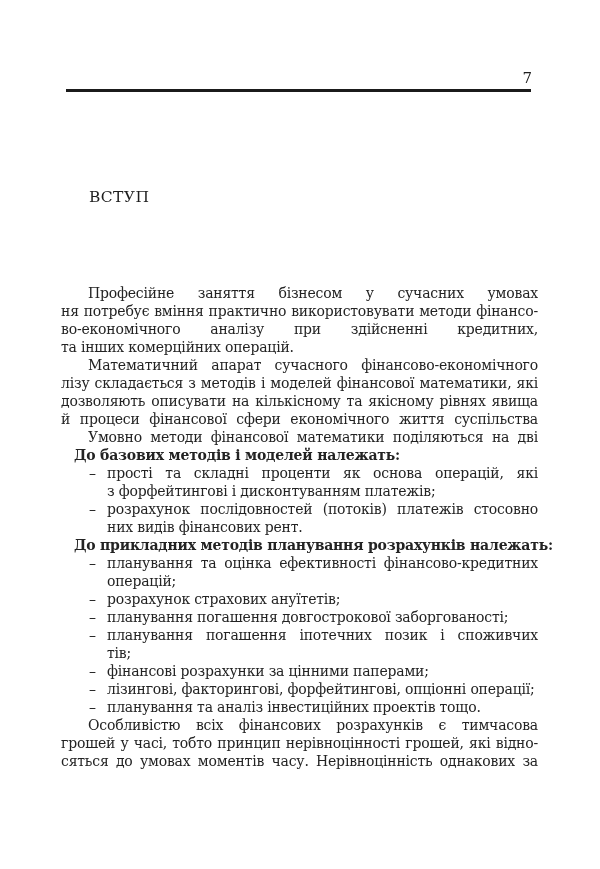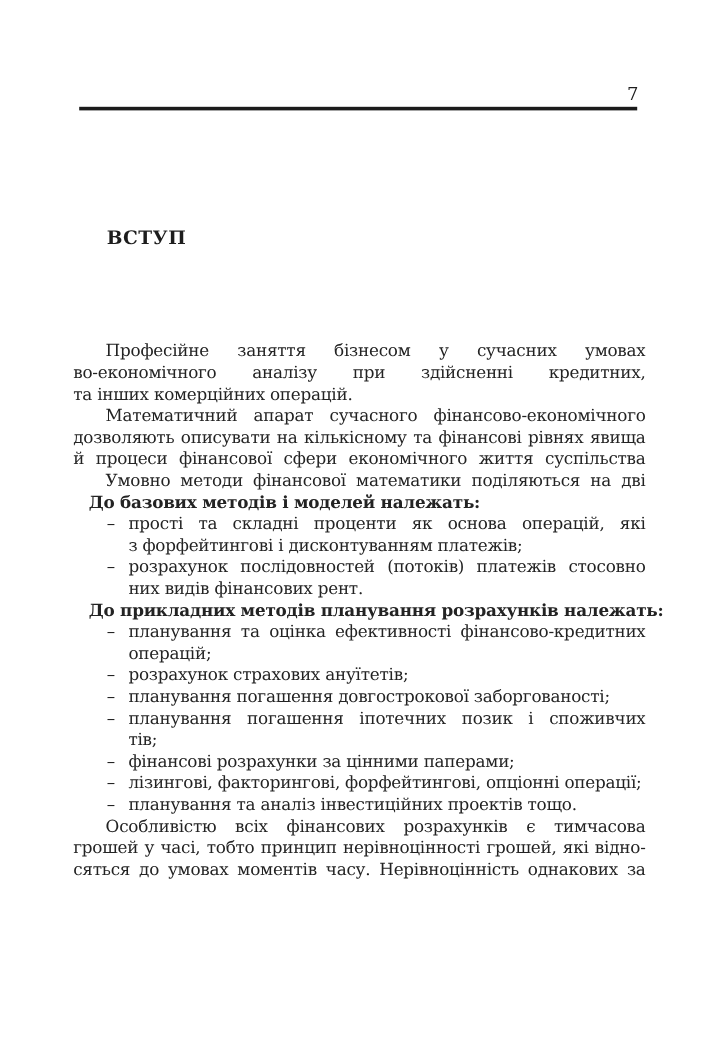--- a/index.html
+++ b/index.html
@@ -30,21 +30,21 @@
     left: 66px;
     width: 465px;
     height: 3px;
     background: #1b1b1b;
   }
   .chapter-heading {
     position: absolute;
     top: 188px;
     left: 89px;
     font-size: 15.5px;
-    font-weight: bold;
+    font-weight: normal;
     letter-spacing: 0.4px;
     color: #1d1d1d;
   }
   .body-text {
     position: absolute;
     top: 284px;
     left: 61px;
     width: 477px;
   }
   .line {
@@ -75,24 +75,26 @@
 </style>
 </head>
 <body>
 
 <div class="page">
   <div class="page-number">7</div>
   <div class="header-rule"></div>
   <div class="chapter-heading">ВСТУП</div>
   <div class="body-text" id="body-lines">
       <div class="line p-first j">Професійне заняття бізнесом у сучасних умовах господарюван-</div>
+      <div class="line p-cont j">ня потребує вміння практично використовувати методи фінансо-</div>
       <div class="line p-cont j">во-економічного аналізу при здійсненні кредитних, інвестиційних</div>
       <div class="line p-cont">та інших комерційних операцій.</div>
       <div class="line p-first j">Математичний апарат сучасного фінансово-економічного ана-</div>
-      <div class="line p-cont j">дозволяють описувати на кількісному та фінансові рівнях явища</div>
+      <div class="line p-cont j">лізу складається з методів і моделей фінансової математики, які</div>
+      <div class="line p-cont j">дозволяють описувати на кількісному та якісному рівнях явища</div>
       <div class="line p-cont j">й процеси фінансової сфери економічного життя суспільства [59].</div>
       <div class="line p-first j">Умовно методи фінансової математики поділяються на дві кате-</div>
       <div class="line list-head">До базових методів і моделей належать:</div>
       <div class="line bullet-first j"><span class="dash">–</span><span>прості та складні проценти як основа операцій, які пов’язані</span></div>
       <div class="line bullet-cont">з форфейтингові і дисконтуванням платежів;</div>
       <div class="line bullet-first j"><span class="dash">–</span><span>розрахунок послідовностей (потоків) платежів стосовно різ-</span></div>
       <div class="line bullet-cont">них видів фінансових рент.</div>
       <div class="line list-head">До прикладних методів планування розрахунків належать:</div>
       <div class="line bullet-first j"><span class="dash">–</span><span>планування та оцінка ефективності фінансово-кредитних</span></div>
       <div class="line bullet-cont">операцій;</div>

